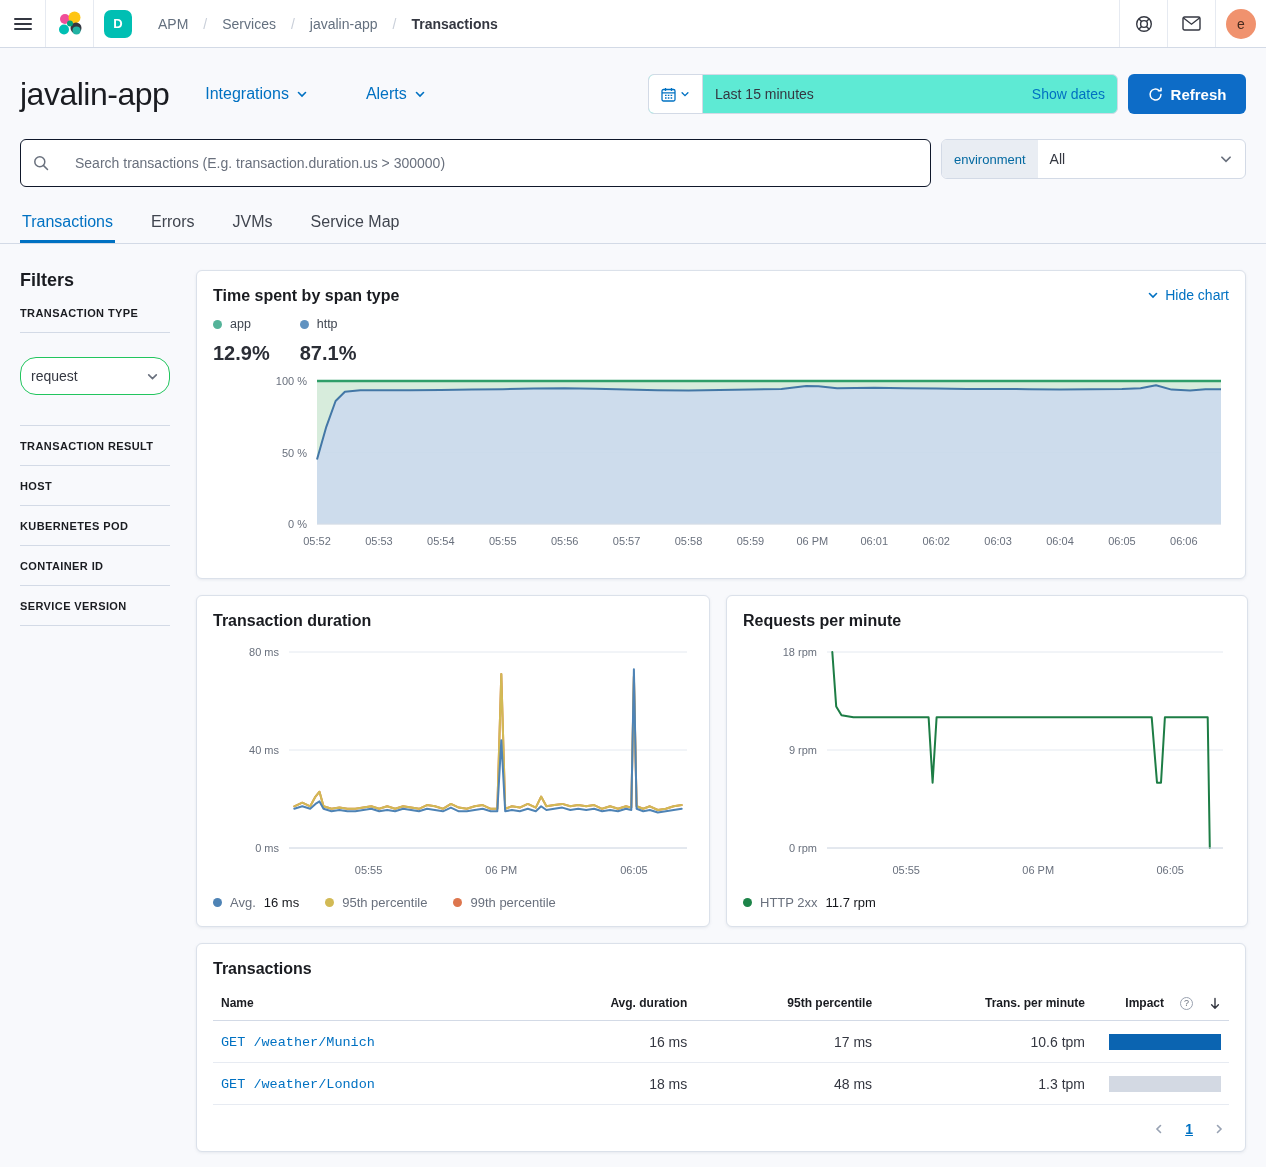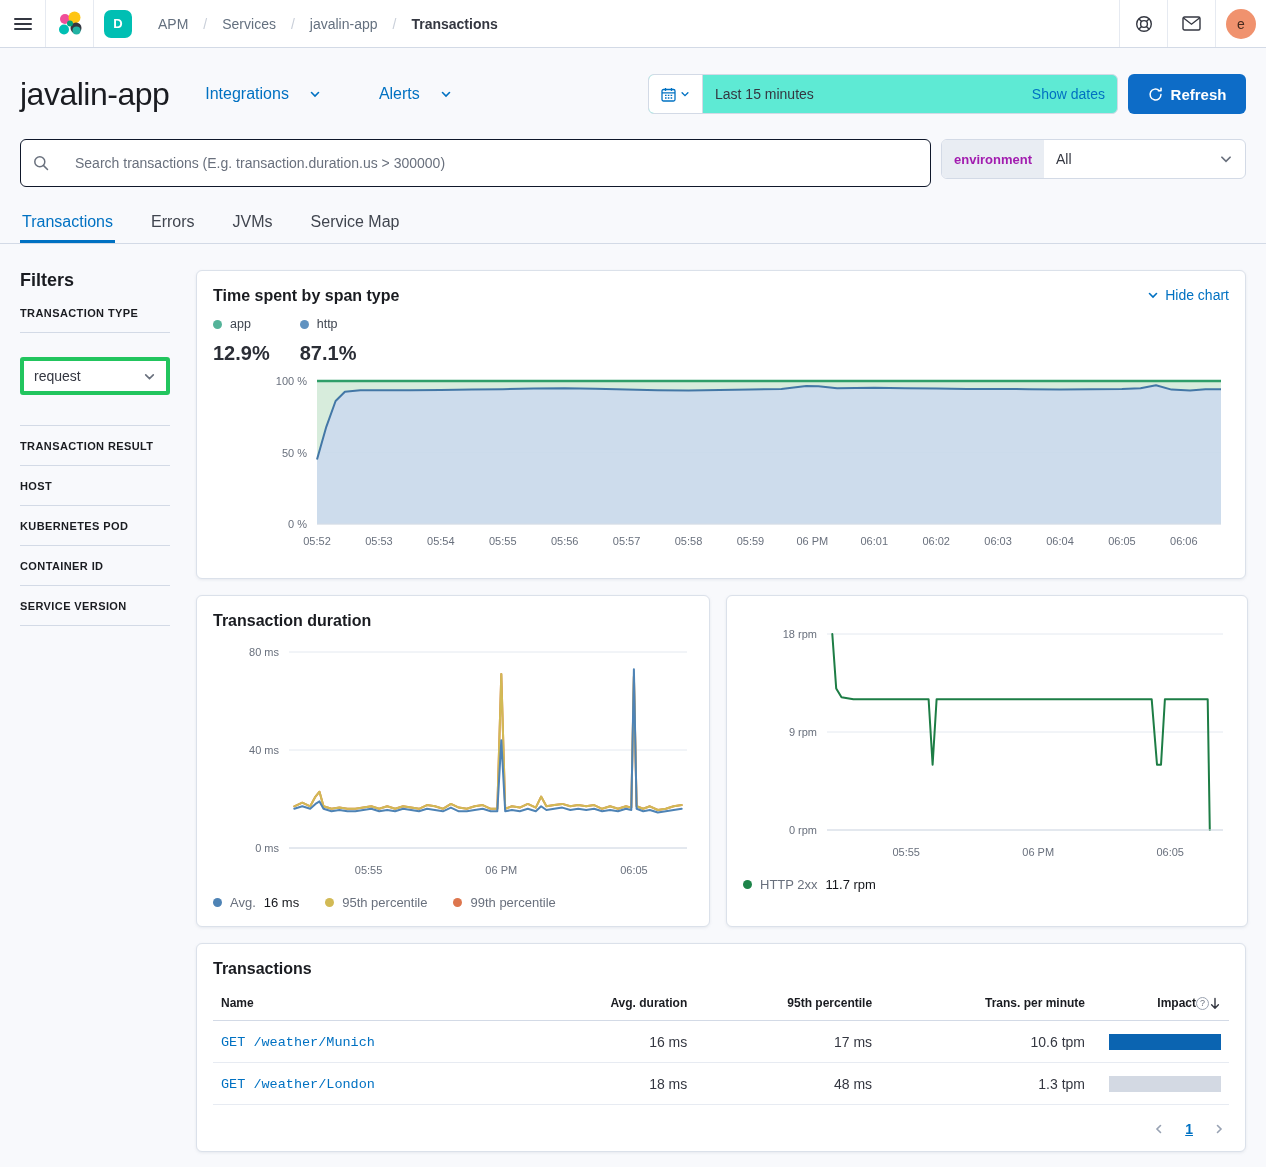--- a/index.html
+++ b/index.html
@@ -18,48 +18,48 @@
 .space-badge{width:28px;height:28px;border-radius:7px;background:#00bfb3;color:#fff;font-weight:700;display:flex;align-items:center;justify-content:center;font-size:13px;cursor:pointer}
 .breadcrumbs{display:flex;align-items:center;gap:15px;padding:0 16px;font-size:14px;color:#64707f;flex:1}
 .crumb{cursor:pointer}
 .crumb.last{color:#343741;font-weight:700;cursor:default}
 .crumb-sep{color:#c9cfd9}
 .icon-cell{width:48px;cursor:pointer}
 .avatar{width:30px;height:30px;border-radius:50%;background:#f0926e;color:#472b1f;display:flex;align-items:center;justify-content:center;font-size:14px;cursor:pointer}
 
 .page-head{display:flex;align-items:center;padding:26px 20px 0}
 .svc-title{font-size:32px;font-weight:400;color:#1a1c21;letter-spacing:-.5px;margin:0 36px 0 0}
-.head-link{display:flex;align-items:center;gap:20px;font-size:16px;color:#0071c2;cursor:pointer;margin-right:58px}
+.head-link{display:flex;align-items:center;gap:7px;font-size:16px;color:#0071c2;cursor:pointer;margin-right:58px}
 .head-right{margin-left:auto;display:flex;align-items:center}
 .sdp{display:flex;align-items:center;width:470px;height:40px;background:#5eead4;border:1px solid #d3dae6;border-radius:6px;overflow:hidden}
 .sdp-quick{width:54px;height:100%;display:flex;align-items:center;justify-content:center;gap:4px;border-right:1px solid #d3dae6;cursor:pointer;background:#fff}
 .sdp-text{flex:1;padding:0 12px;font-size:14px;color:#343741;cursor:pointer}
 .sdp-showdates{padding:0 12px;font-size:14px;color:#0071c2;font-weight:500;cursor:pointer;white-space:nowrap}
 .refresh-btn{margin-left:10px;height:40px;min-width:118px;border:none;border-radius:6px;background:#0d6cc7;color:#fff;font-size:15px;font-weight:600;font-family:"Liberation Sans",sans-serif;display:flex;align-items:center;justify-content:center;gap:8px;cursor:pointer}
 
 .search-row{display:flex;padding:25px 20px 0}
 .search-box{flex:1;height:48px;background:#fff;border:1px solid #0f172a;border-radius:6px;display:flex;align-items:center;padding:0 12px;gap:24px}
 .search-box input{border:none;outline:none;flex:1;font-size:14px;color:#343741;font-family:"Liberation Sans",sans-serif;background:transparent}
 .search-box input::placeholder{color:#69707d}
 .env-group{margin-left:10px;width:305px;height:40px;border:1px solid #d3dae6;border-radius:6px;display:flex;background:#fff;overflow:hidden;cursor:pointer}
-.env-label{background:#e9edf3;padding:0 12px;font-weight:700;font-size:13px;display:flex;align-items:center;color:#a21caf}
+.env-label{background:#e9edf3;padding:0 12px;font-weight:400;font-size:13px;display:flex;align-items:center;color:#0369a1}
 .env-value{flex:1;display:flex;align-items:center;justify-content:space-between;padding:0 12px;font-size:14px}
 
 .tabs{display:flex;gap:34px;padding:0 20px;border-bottom:1px solid #d3dae6;margin-top:15px}
 .tab{padding:11px 2px 12px;font-size:16px;color:#40454f;cursor:pointer}
 .tab.active{color:#0071c2;font-weight:500;box-shadow:inset 0 -3px 0 #0071c2}
 
 .content{display:flex;padding:26px 20px 0;gap:26px}
 .sidebar{width:150px;flex:none}
 .filters-title{font-size:18px;font-weight:700;color:#1a1c21;margin:0 0 16px}
 .facet{border-bottom:1px solid #d3dae6;padding:14px 0 13px}
 .facet-label{font-size:11px;font-weight:700;letter-spacing:.4px;color:#1a1c21}
 .facet.first{padding-top:0;padding-bottom:30px}
 .facet.first .facet-label{padding-bottom:13px;border-bottom:1px solid #d3dae6;margin-bottom:24px}
-.facet-select{height:38px;border:4px solid #22c55e;border-radius:3px;background:#fff;display:flex;align-items:center;justify-content:space-between;padding:13px 10px;font-size:14px;color:#343741;cursor:pointer}
+.facet-select{height:38px;border:1px solid #22c55e;border-radius:16px;background:#fff;display:flex;align-items:center;justify-content:space-between;padding:13px 10px;font-size:14px;color:#343741;cursor:pointer}
 .main{flex:1;min-width:0}
 .panel{background:#fff;border:1px solid #dbe1ea;border-radius:6px;box-shadow:0 1px 3px rgba(152,162,179,.18);padding:16px}
 .panel-title{font-size:16px;font-weight:700;color:#1a1c21;margin:0}
 .panel-head{display:flex;align-items:flex-start;justify-content:space-between}
 .hide-chart{display:flex;align-items:center;gap:6px;font-size:14px;color:#0071c2;cursor:pointer}
 .span-cols{display:flex;gap:30px;margin-top:12px}
 .leg{display:flex;align-items:center;gap:8px;font-size:12.5px;color:#3f4550;cursor:pointer}
 .dot{width:9px;height:9px;border-radius:50%;flex:none}
 .pct{font-size:20px;font-weight:600;color:#2b2e36;margin-top:11px}
 .charts-row{display:flex;gap:16px;margin-top:16px}
@@ -73,21 +73,21 @@
 .panel.txs{margin-top:16px;padding-bottom:4px}
 .tx-table{width:100%;border-collapse:collapse;margin-top:6px}
 .tx-table th{font-size:12px;font-weight:700;color:#1a1c21;padding:12px 8px 10px;border-bottom:1px solid #d3dae6;text-align:right;white-space:nowrap}
 .tx-table th.name{text-align:left}
 .tx-table td{padding:12px 8px;border-bottom:1px solid #e7ebf2;text-align:right;font-size:14px;color:#343741}
 .tx-table td.name{text-align:left}
 .tx-table td.name a{font-family:"Liberation Mono","DejaVu Sans Mono",monospace;font-size:13.5px}
 .impact-td{width:136px}
 .impact-bar{width:112px;height:16px;background:#d3d9e3;margin-left:auto;position:relative;overflow:hidden}
 .impact-fill{position:absolute;left:0;top:0;bottom:0;background:#0b64b1}
-.th-impact{display:inline-flex;align-items:center;gap:0}
+.th-impact{display:inline-flex;align-items:center;gap:16px}
 .q-icon{width:13px;height:13px;border:1px solid #9aa2b0;border-radius:50%;font-size:9px;color:#69707d;display:inline-flex;align-items:center;justify-content:center;font-weight:400}
 .pager{display:flex;justify-content:flex-end;align-items:center;gap:20px;padding:16px 4px 10px}
 .pg-num{color:#0071c2;font-weight:700;text-decoration:underline;font-size:14px;cursor:pointer}
 .pg-chev{cursor:default;display:flex}
 </style>
 </head>
 <body>
 
 <div class="topbar">
   <div class="tb-cell hamburger bdr-r">
@@ -318,20 +318,21 @@
               <span class="dot" style="background: rgb(210, 186, 85);"></span>
               <span>95th percentile</span>
             </div>
             <div class="legend-item">
               <span class="dot" style="background: rgb(221, 118, 78);"></span>
               <span>99th percentile</span>
             </div>
           </div>
       </div>
       <div class="panel rpm">
+        <h3 class="panel-title">Requests per minute</h3>
         <svg style="margin-top:6px" width="488" height="252">
             <line x1="84" x2="480" y1="212" y2="212" stroke="#e4e9f0" stroke-width="1"></line>
             <line x1="84" x2="480" y1="114" y2="114" stroke="#e4e9f0" stroke-width="1"></line>
             <line x1="84" x2="480" y1="16" y2="16" stroke="#e4e9f0" stroke-width="1"></line>
             <path d="M89.3,16.0L93.2,70.4L98.5,79.2L110.4,81.3L123.6,81.3L136.8,81.3L150.0,81.3L163.2,81.3L176.4,81.3L185.6,81.3L189.6,146.7L193.6,81.3L202.8,81.3L216.0,81.3L229.2,81.3L242.4,81.3L255.6,81.3L268.8,81.3L282.0,81.3L295.2,81.3L308.4,81.3L321.6,81.3L334.8,81.3L348.0,81.3L361.2,81.3L374.4,81.3L387.6,81.3L400.8,81.3L408.7,81.3L414.0,146.7L418.0,146.7L421.9,81.3L429.8,81.3L440.4,81.3L451.0,81.3L458.9,81.3L464.7,81.3L466.8,212.0" stroke="#1d7d45" stroke-width="2" fill="none" stroke-linejoin="round" stroke-linecap="round"></path>
             <line x1="84" x2="480" y1="212" y2="212" stroke="#d6dce6" stroke-width="1"></line>
             <text x="74" y="216" text-anchor="end" class="tick">0 rpm</text>
             <text x="74" y="118" text-anchor="end" class="tick">9 rpm</text>
             <text x="74" y="20" text-anchor="end" class="tick">18 rpm</text>
             <text x="163.2" y="238" text-anchor="middle" class="tick">05:55</text>

